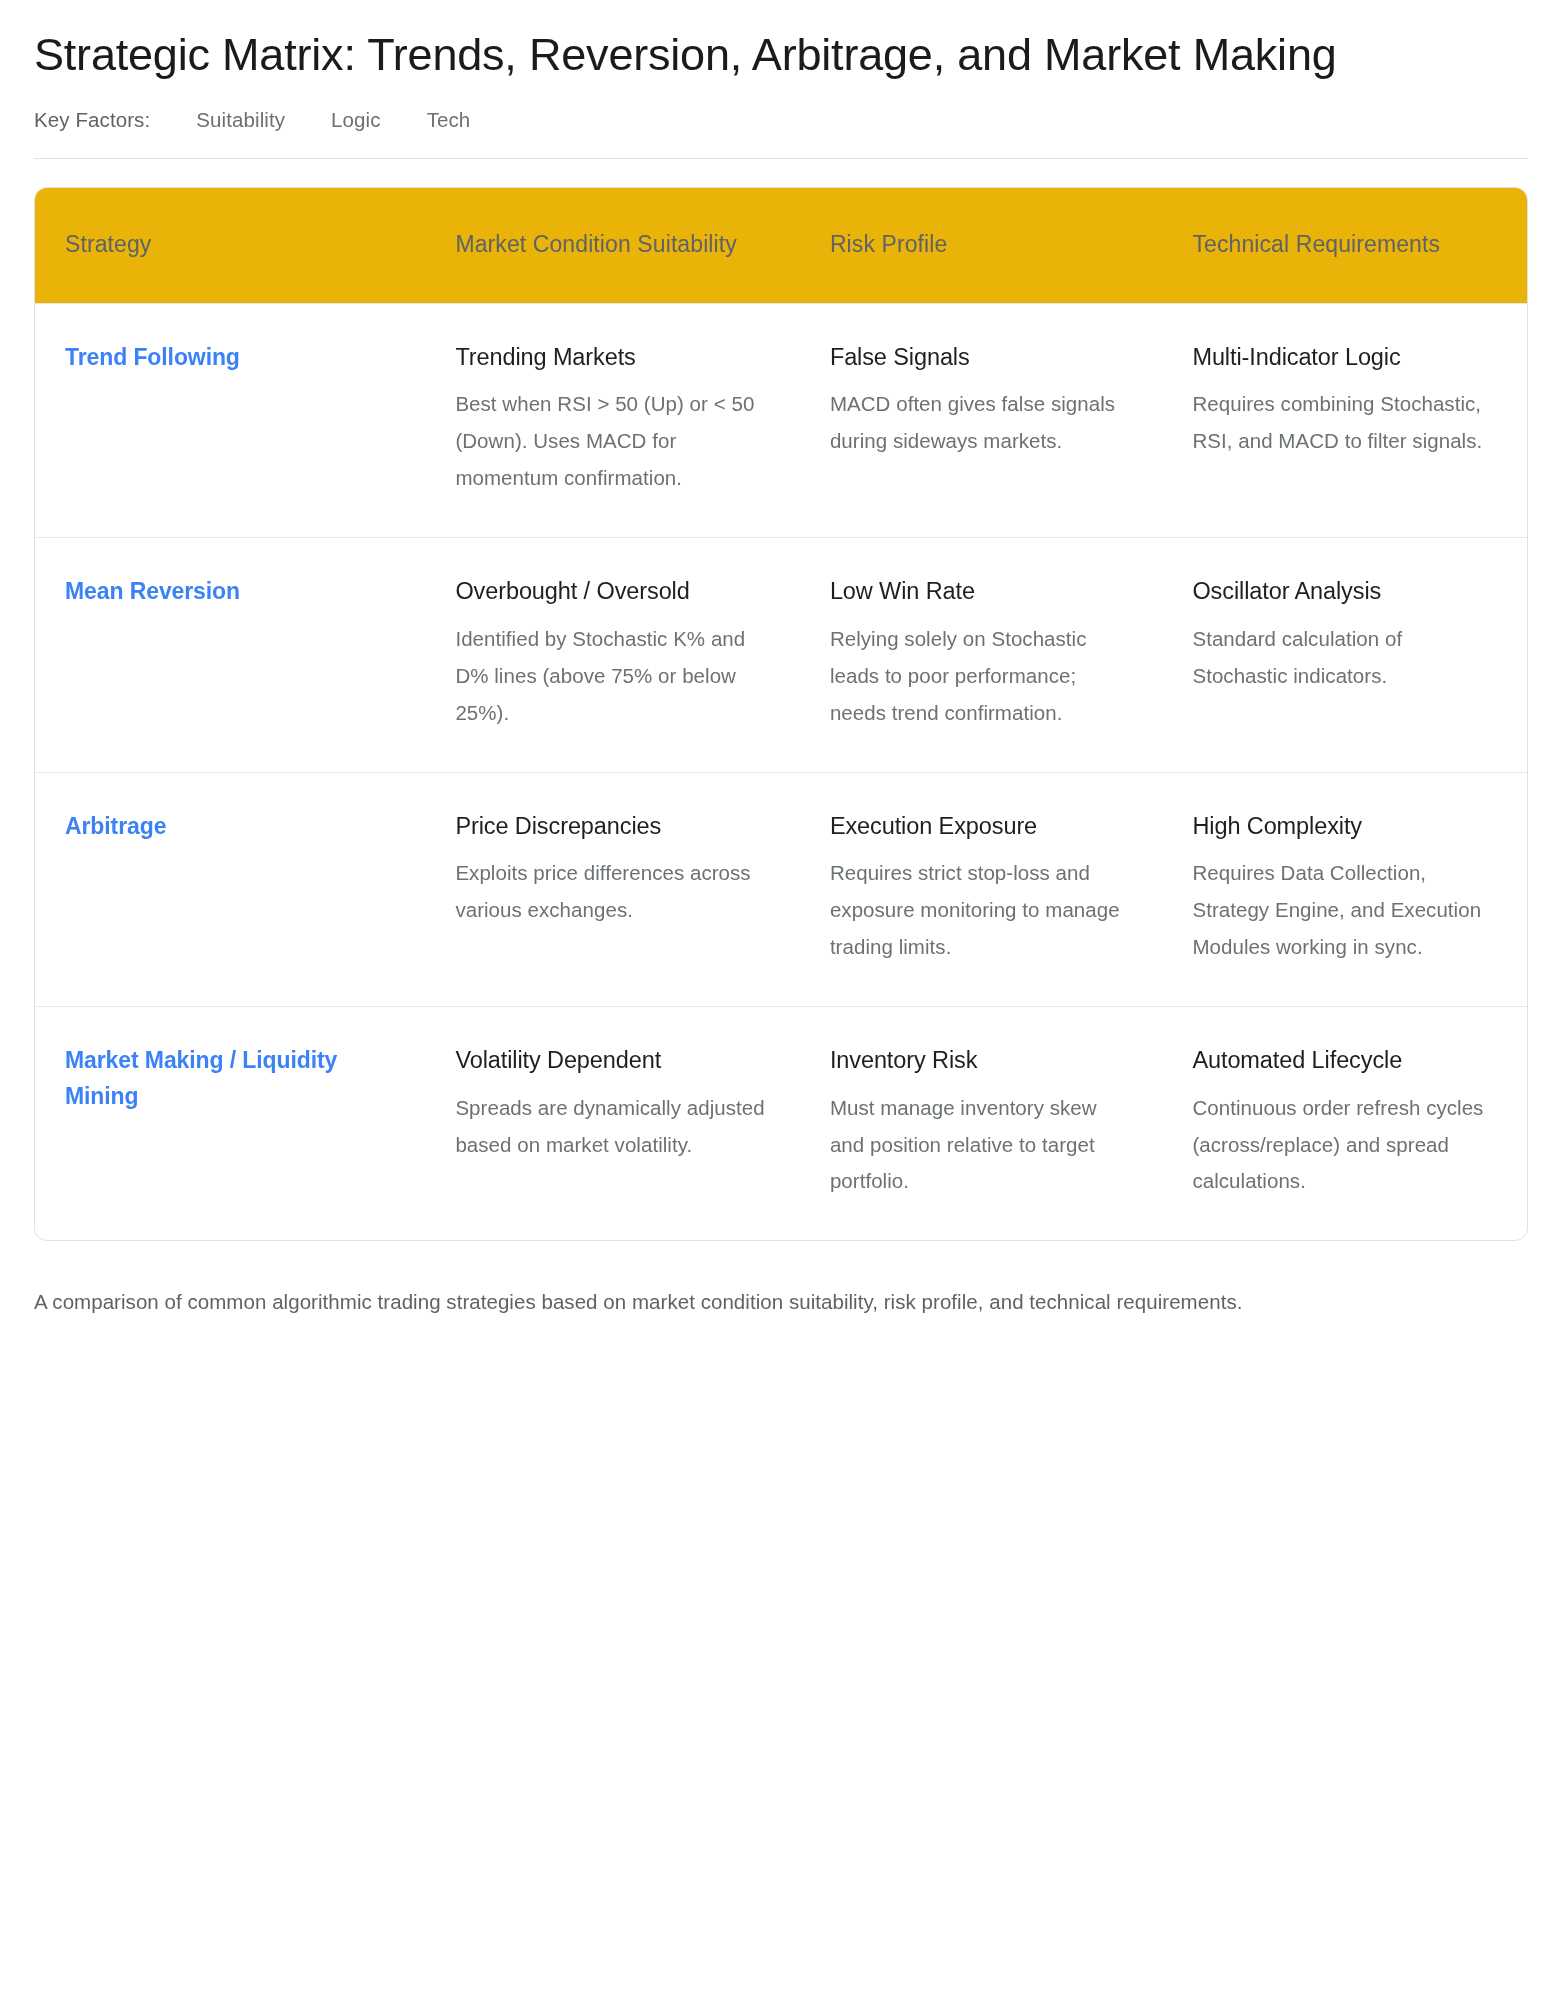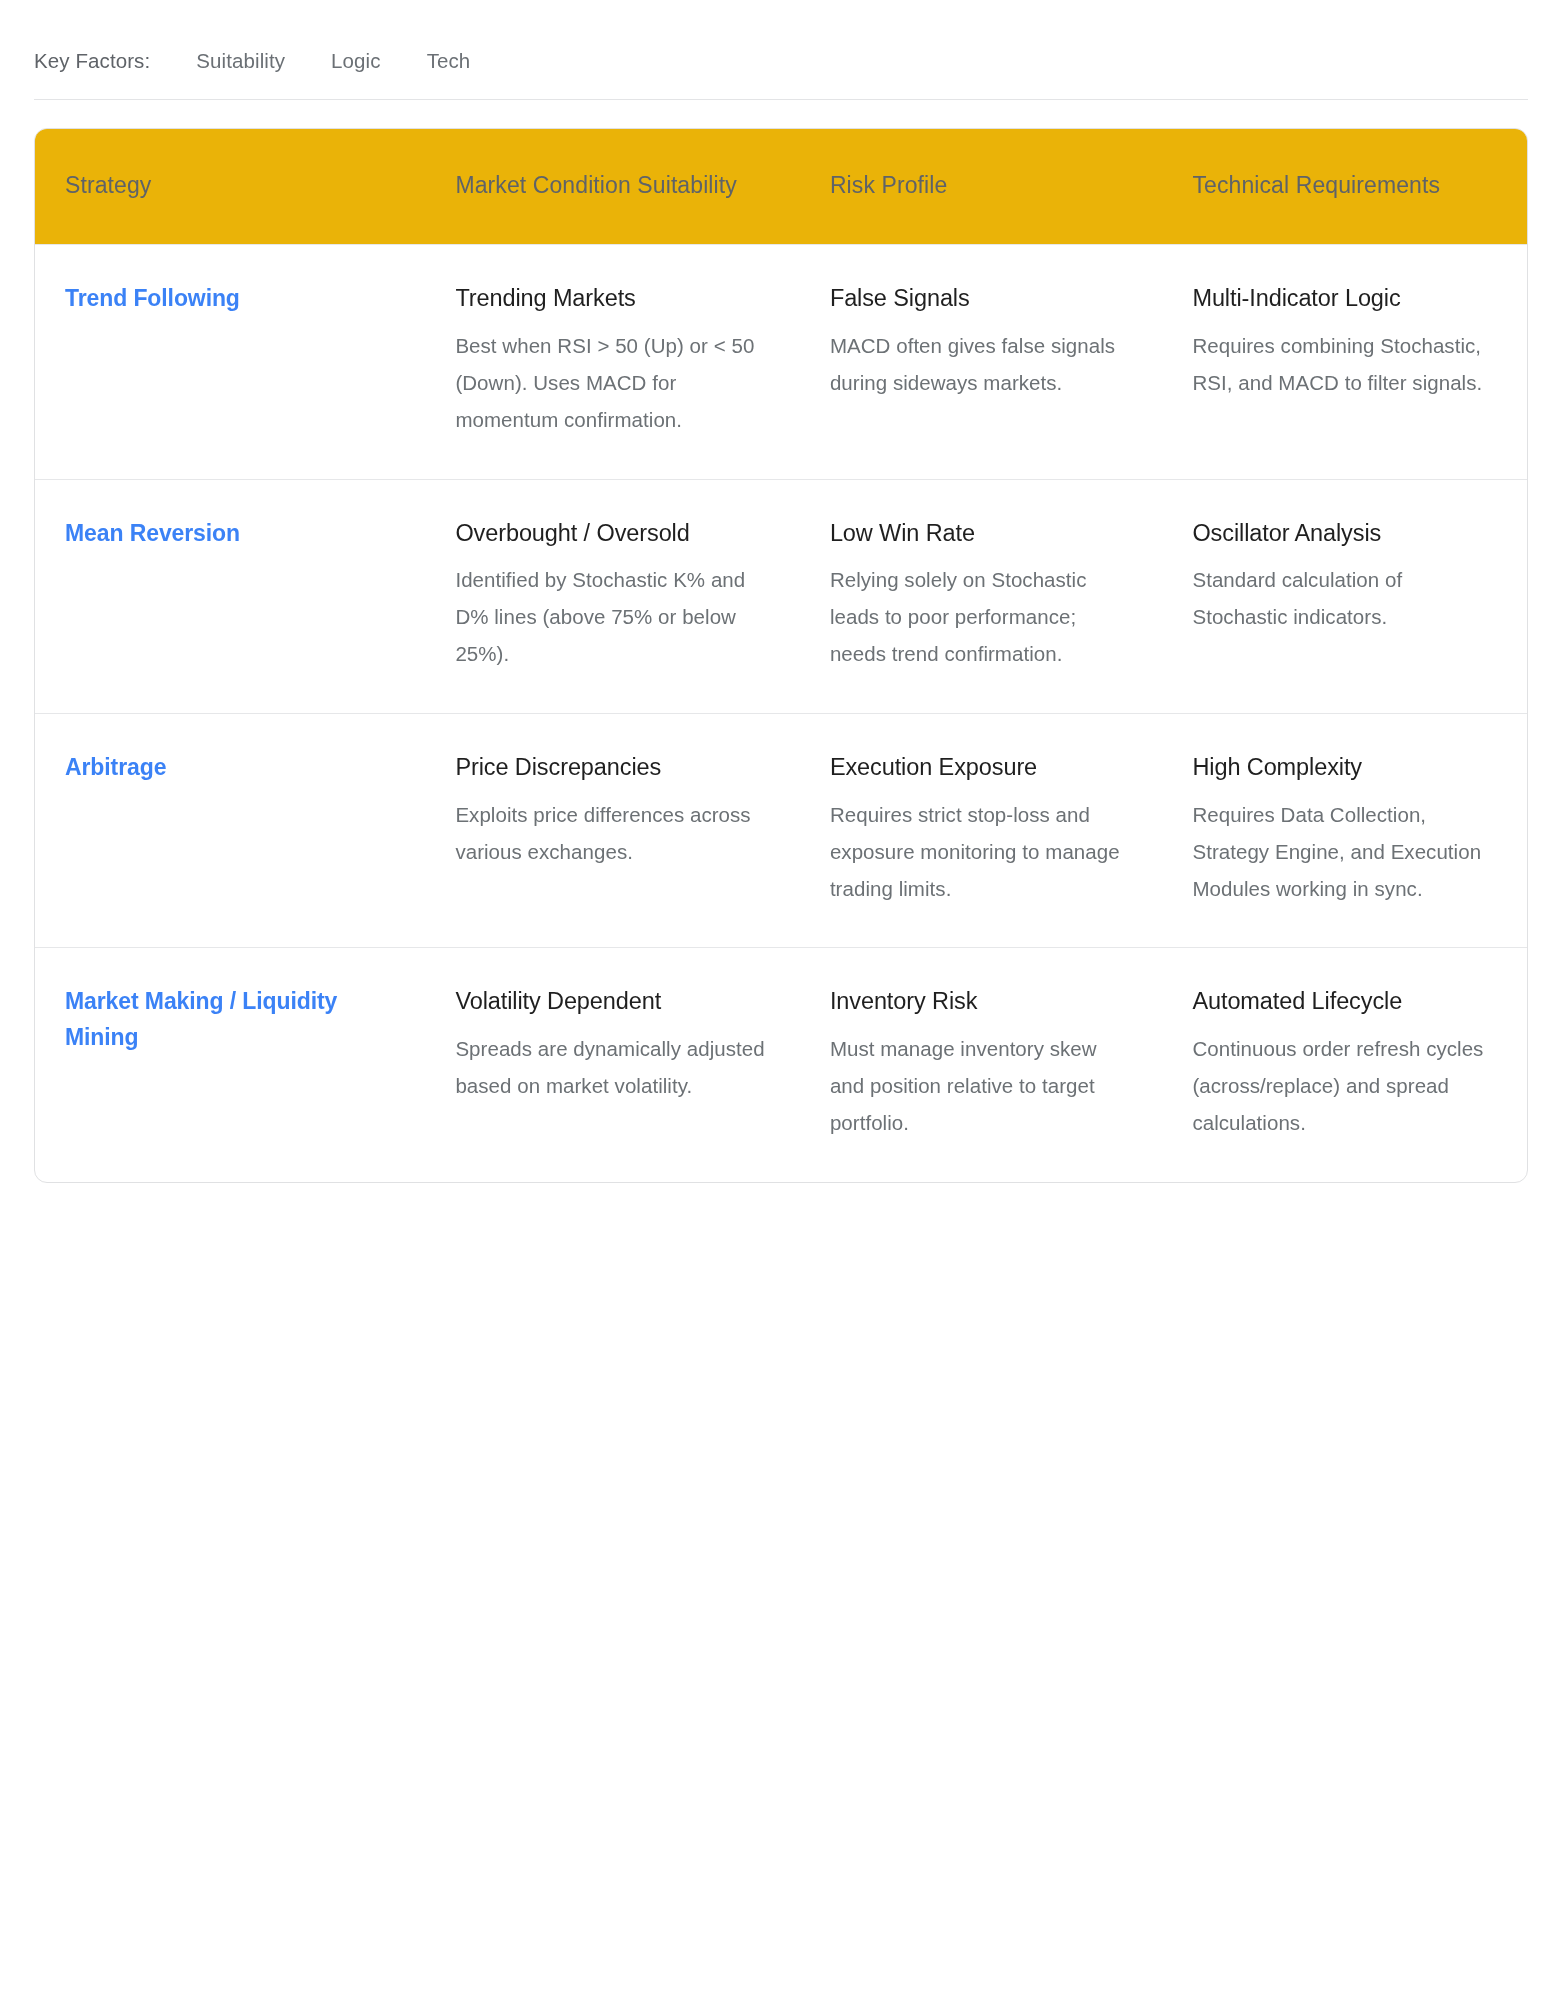--- a/index.html
+++ b/index.html
@@ -134,20 +134,21 @@
     color: #5f6368;
     text-decoration: underline;
     text-underline-offset: 2px;
   }
 </style>
 </head>
 <body>
 
 <div class="page">
 
+  <h1 class="page-title">Strategic Matrix: Trends, Reversion, Arbitrage, and Market Making</h1>
 
   <div class="keyfactors">
     <span class="kf-label">Key Factors:</span>
     <span class="kf-chip">Suitability</span>
     <span class="kf-chip">Logic</span>
     <span class="kf-chip">Tech</span>
   </div>
 
   <div class="table-card">
     <table class="matrix">
@@ -236,15 +237,16 @@
           <td>
             <div class="cell-head">Automated Lifecycle</div>
             <div class="cell-desc">Continuous order refresh cycles (across/replace) and spread calculations.</div>
           </td>
         </tr>
 
       </tbody>
     </table>
   </div>
 
+  <p class="caption">A comparison of common algorithmic trading strategies based on market condition suitability, risk profile, and technical requirements.</p>
 
 
 </div>
 
 </body></html>

